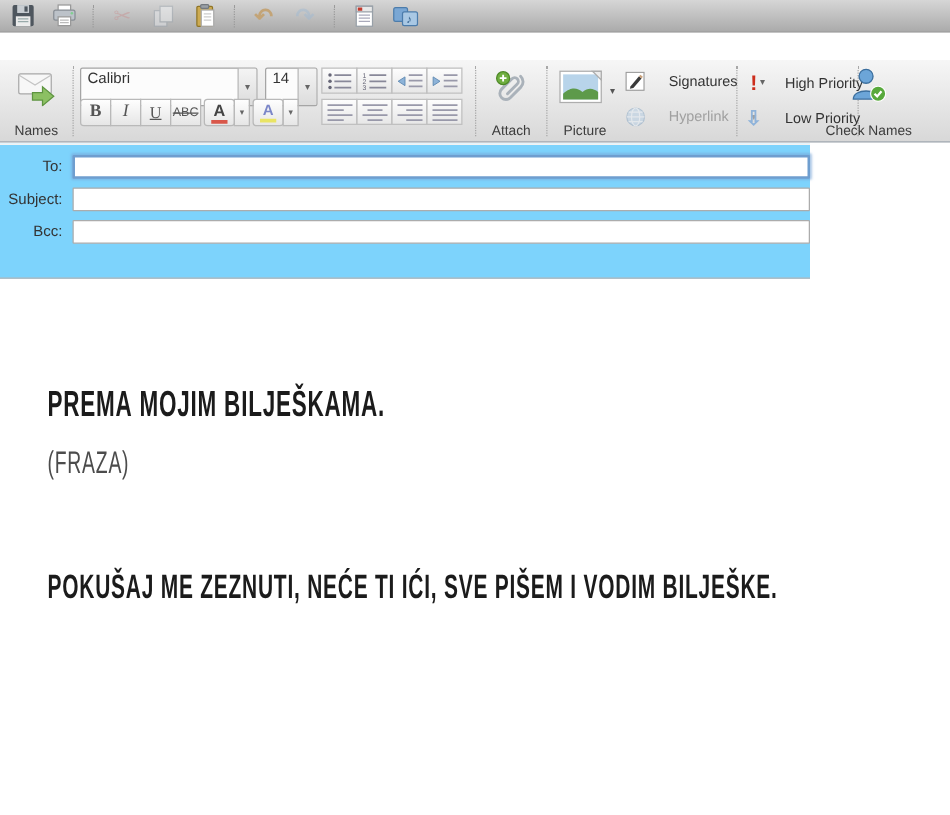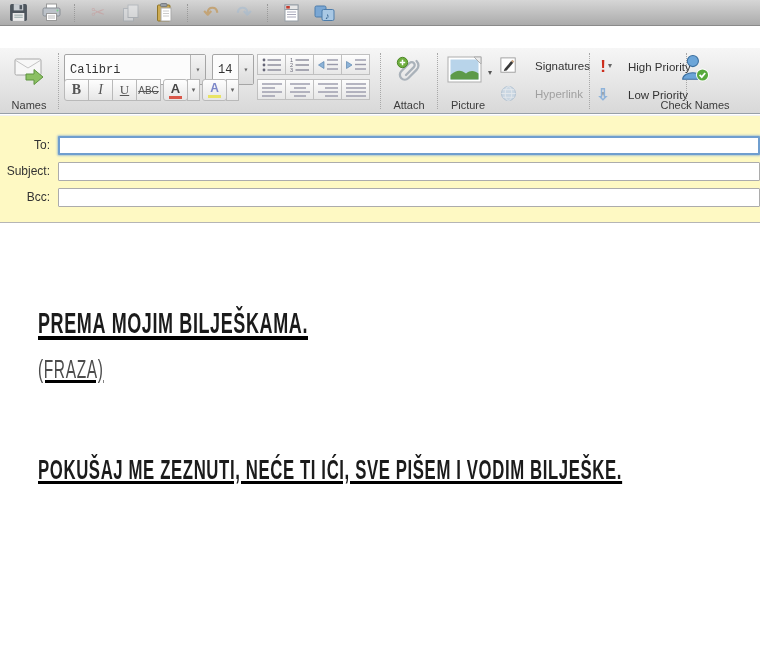--- a/index.html
+++ b/index.html
@@ -35,21 +35,21 @@
   .grp { position:absolute; top:0; height:66px; }
   .grp-label { position:absolute; bottom:3px; left:0; right:0; text-align:center;
     font-size:11px; color:#3c3c3c; }
 
   .grp-send { left:2px; width:54px; }
   .send-icon { position:absolute; top:9px; left:12px; }
 
   .grp-font { left:62px; width:192px; }
   .combo { position:absolute; display:flex; height:31px; background:#fcfcfc;
     border:1px solid #a5a5a5; border-radius:2px; font-size:12px; color:#333;
-    align-items:center; padding-left:5px;font-family:Liberation Mono, monospace; }
+    padding-left:5px; }
   .combo .arr { margin-left:auto; width:15px; height:100%;
     background:linear-gradient(#f4f4f4,#dcdcdc); border-left:1px solid #b5b5b5;
     display:flex; align-items:center; justify-content:center; font-size:8px; color:#666; }
   .fmt-row { position:absolute; top:31px; left:2px; display:flex; }
   .btn { height:22px; min-width:25px; background:linear-gradient(#fefefe,#e6e6e6);
     border:1px solid #b9b9b9; margin-left:-1px; display:flex; align-items:center;
     justify-content:center; font-size:12px; color:#555; }
   .btn:first-child { border-radius:3px 0 0 3px; margin-left:0; }
   .btn.rnd { border-radius:3px; margin-left:2px; }
   .b-bold { font-weight:bold; font-family:"Liberation Serif",serif; font-size:14px; }
@@ -80,32 +80,32 @@
 
   .grp-priority { left:596px; width:88px; }
   .hp-glyph { font-size:17px; font-weight:900; color:#cc2d1c; width:14px; text-align:center; }
   .lp-glyph { font-size:16px; font-weight:bold; color:#8fb3da; width:14px; text-align:center; }
 
   .grp-checknames { left:660px; width:70px; }
   .grp-checknames svg { position:absolute; top:5px; left:20px; }
   .grp-checknames .grp-label { white-space:nowrap; }
 
   
-  .fields { position:absolute; top:115px; left:0; width:760px; height:108px;
-    background:#fef9c3; border-top:1px solid #f2f2f2; border-bottom:1px solid #b5b5b5;
-    padding-top:16px; }
+  .fields { position:absolute; top:115px; left:0; width:648px; height:108px;
+    background:#7dd3fc; border-top:1px solid #f2f2f2; border-bottom:1px solid #b5b5b5;
+    padding-top:4px; }
   .frow { display:flex; align-items:center; height:26px; }
   .flabel { width:58px; text-align:right; font-size:12px; color:#333; padding-right:8px; }
   .finput { flex:1; height:19px; background:#fff; border:1px solid #acacac;
     border-radius:1px; font-size:12px; padding:0 4px; outline:none; }
   .finput.focused { border:2px solid #6f9ecf; box-shadow:0 0 2px 1px rgba(120,165,215,.6); }
 
   
   .msgbody { position:absolute; top:224px; left:0; width:760px; height:396px;
-    background:#fff; padding:72px 0 0 38px;text-decoration:underline; }
+    background:#fff; padding:72px 0 0 38px; }
   .hand { font-variant:small-caps; font-variant-caps:all-small-caps; font-weight:bold;
     color:#1b1b1b; transform:scaleX(.62); transform-origin:left center;
     white-space:nowrap; letter-spacing:1px; line-height:1.15; }
   .hand.l1 { font-size:41px; }
   .hand.l2 { font-size:36px; font-weight:normal; color:#4c4c4c; margin-top:2px; }
   .hand.l3 { font-size:38px; margin-top:58px; }
 </style>
 </head>
 <body>
 

